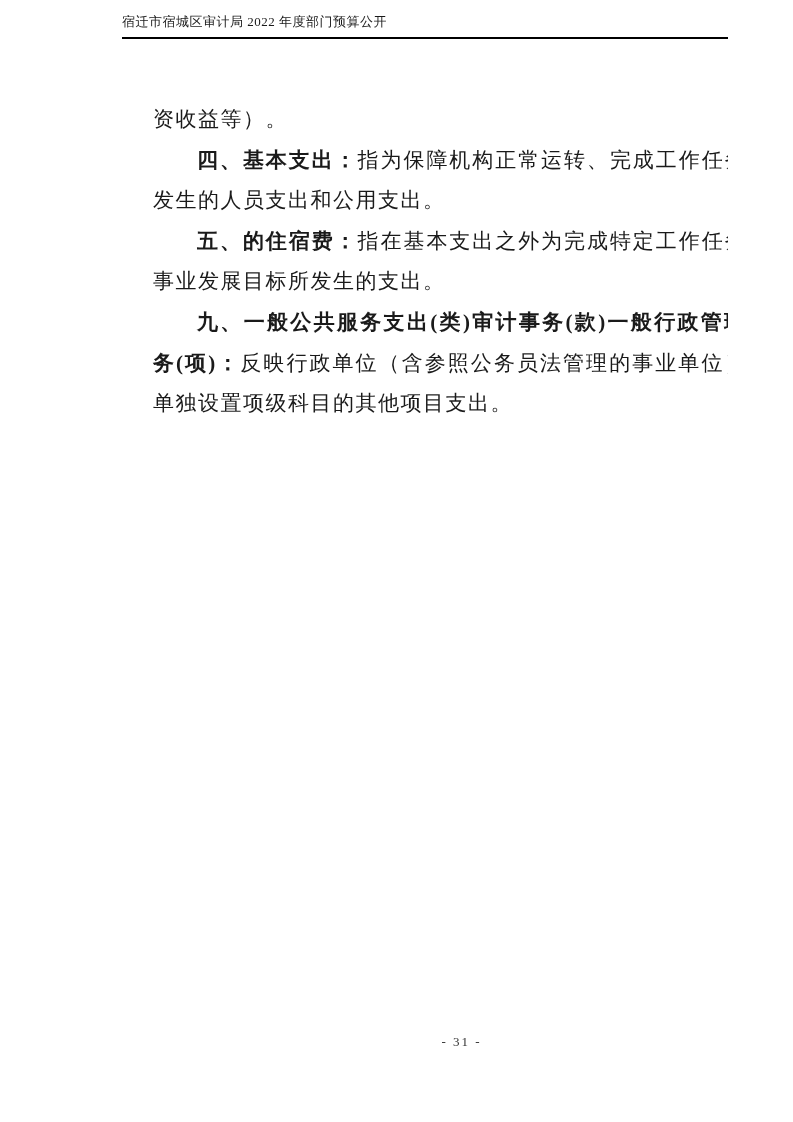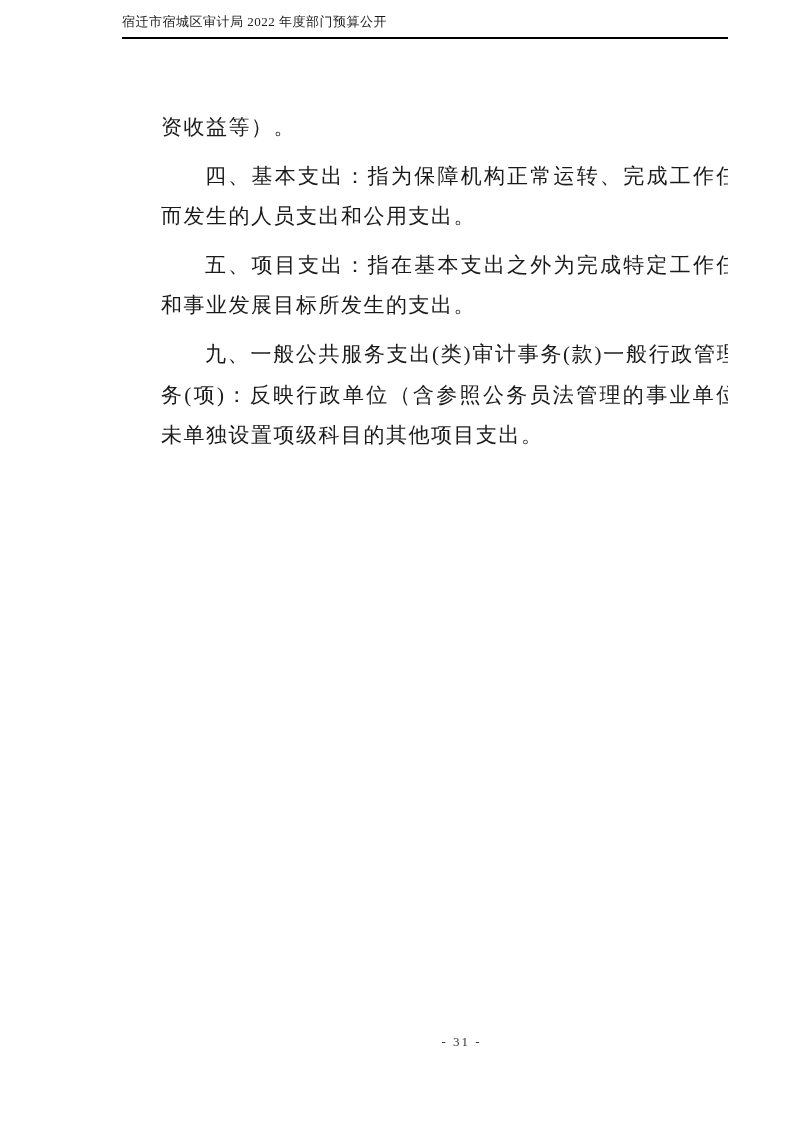--- a/index.html
+++ b/index.html
@@ -39,28 +39,28 @@
     position: absolute;
     left: 88px;
     top: 99px;
     width: 617px;
     font-size: 21px;
     line-height: 40.6px;
     text-align: justify;
     letter-spacing: 1.5px;
   }
   .doc-body p {
-    margin: 8px;
+    margin: 0;
     padding: 0;
   }
   .doc-body p.indent {
     text-indent: 44px;
   }
   .para-lead {
-    font-weight: 400;
+    font-weight: 700;
   }
   .footer {
     position: absolute;
     left: 0;
     top: 1032px;
     width: 793px;
     text-align: center;
   }
   .page-number {
     font-size: 13px;
@@ -76,21 +76,21 @@
   <div class="header">
     <div class="header-title">宿迁市宿城区审计局 2022 年度部门预算公开</div>
     <div class="header-rule"></div>
   </div>
 
   <div class="doc-body" id="paragraphs">
   <p><span class="para-text">资收益等）。</span></p>
 
   <p class="indent"><span class="para-lead">四、基本支出：</span><span class="para-text">指为保障机构正常运转、完成工作任务而发生的人员支出和公用支出。</span></p>
 
-  <p class="indent"><span class="para-lead">五、项目支出：</span><span class="para-text">指在基本支出之外为完成特定工作任务和事业发展目标所发生的支出。</span></p>
+  <p class="indent"><span class="para-lead">五、的住宿费：</span><span class="para-text">指在基本支出之外为完成特定工作任务和事业发展目标所发生的支出。</span></p>
 
 
 
 
   <p class="indent"><span class="para-lead">九、一般公共服务支出(类)审计事务(款)一般行政管理事务(项)：</span><span class="para-text">反映行政单位（含参照公务员法管理的事业单位）未单独设置项级科目的其他项目支出。</span></p>
 </div>
 
   <div class="footer">
     <span class="page-number">- 31 -</span>
   </div>

